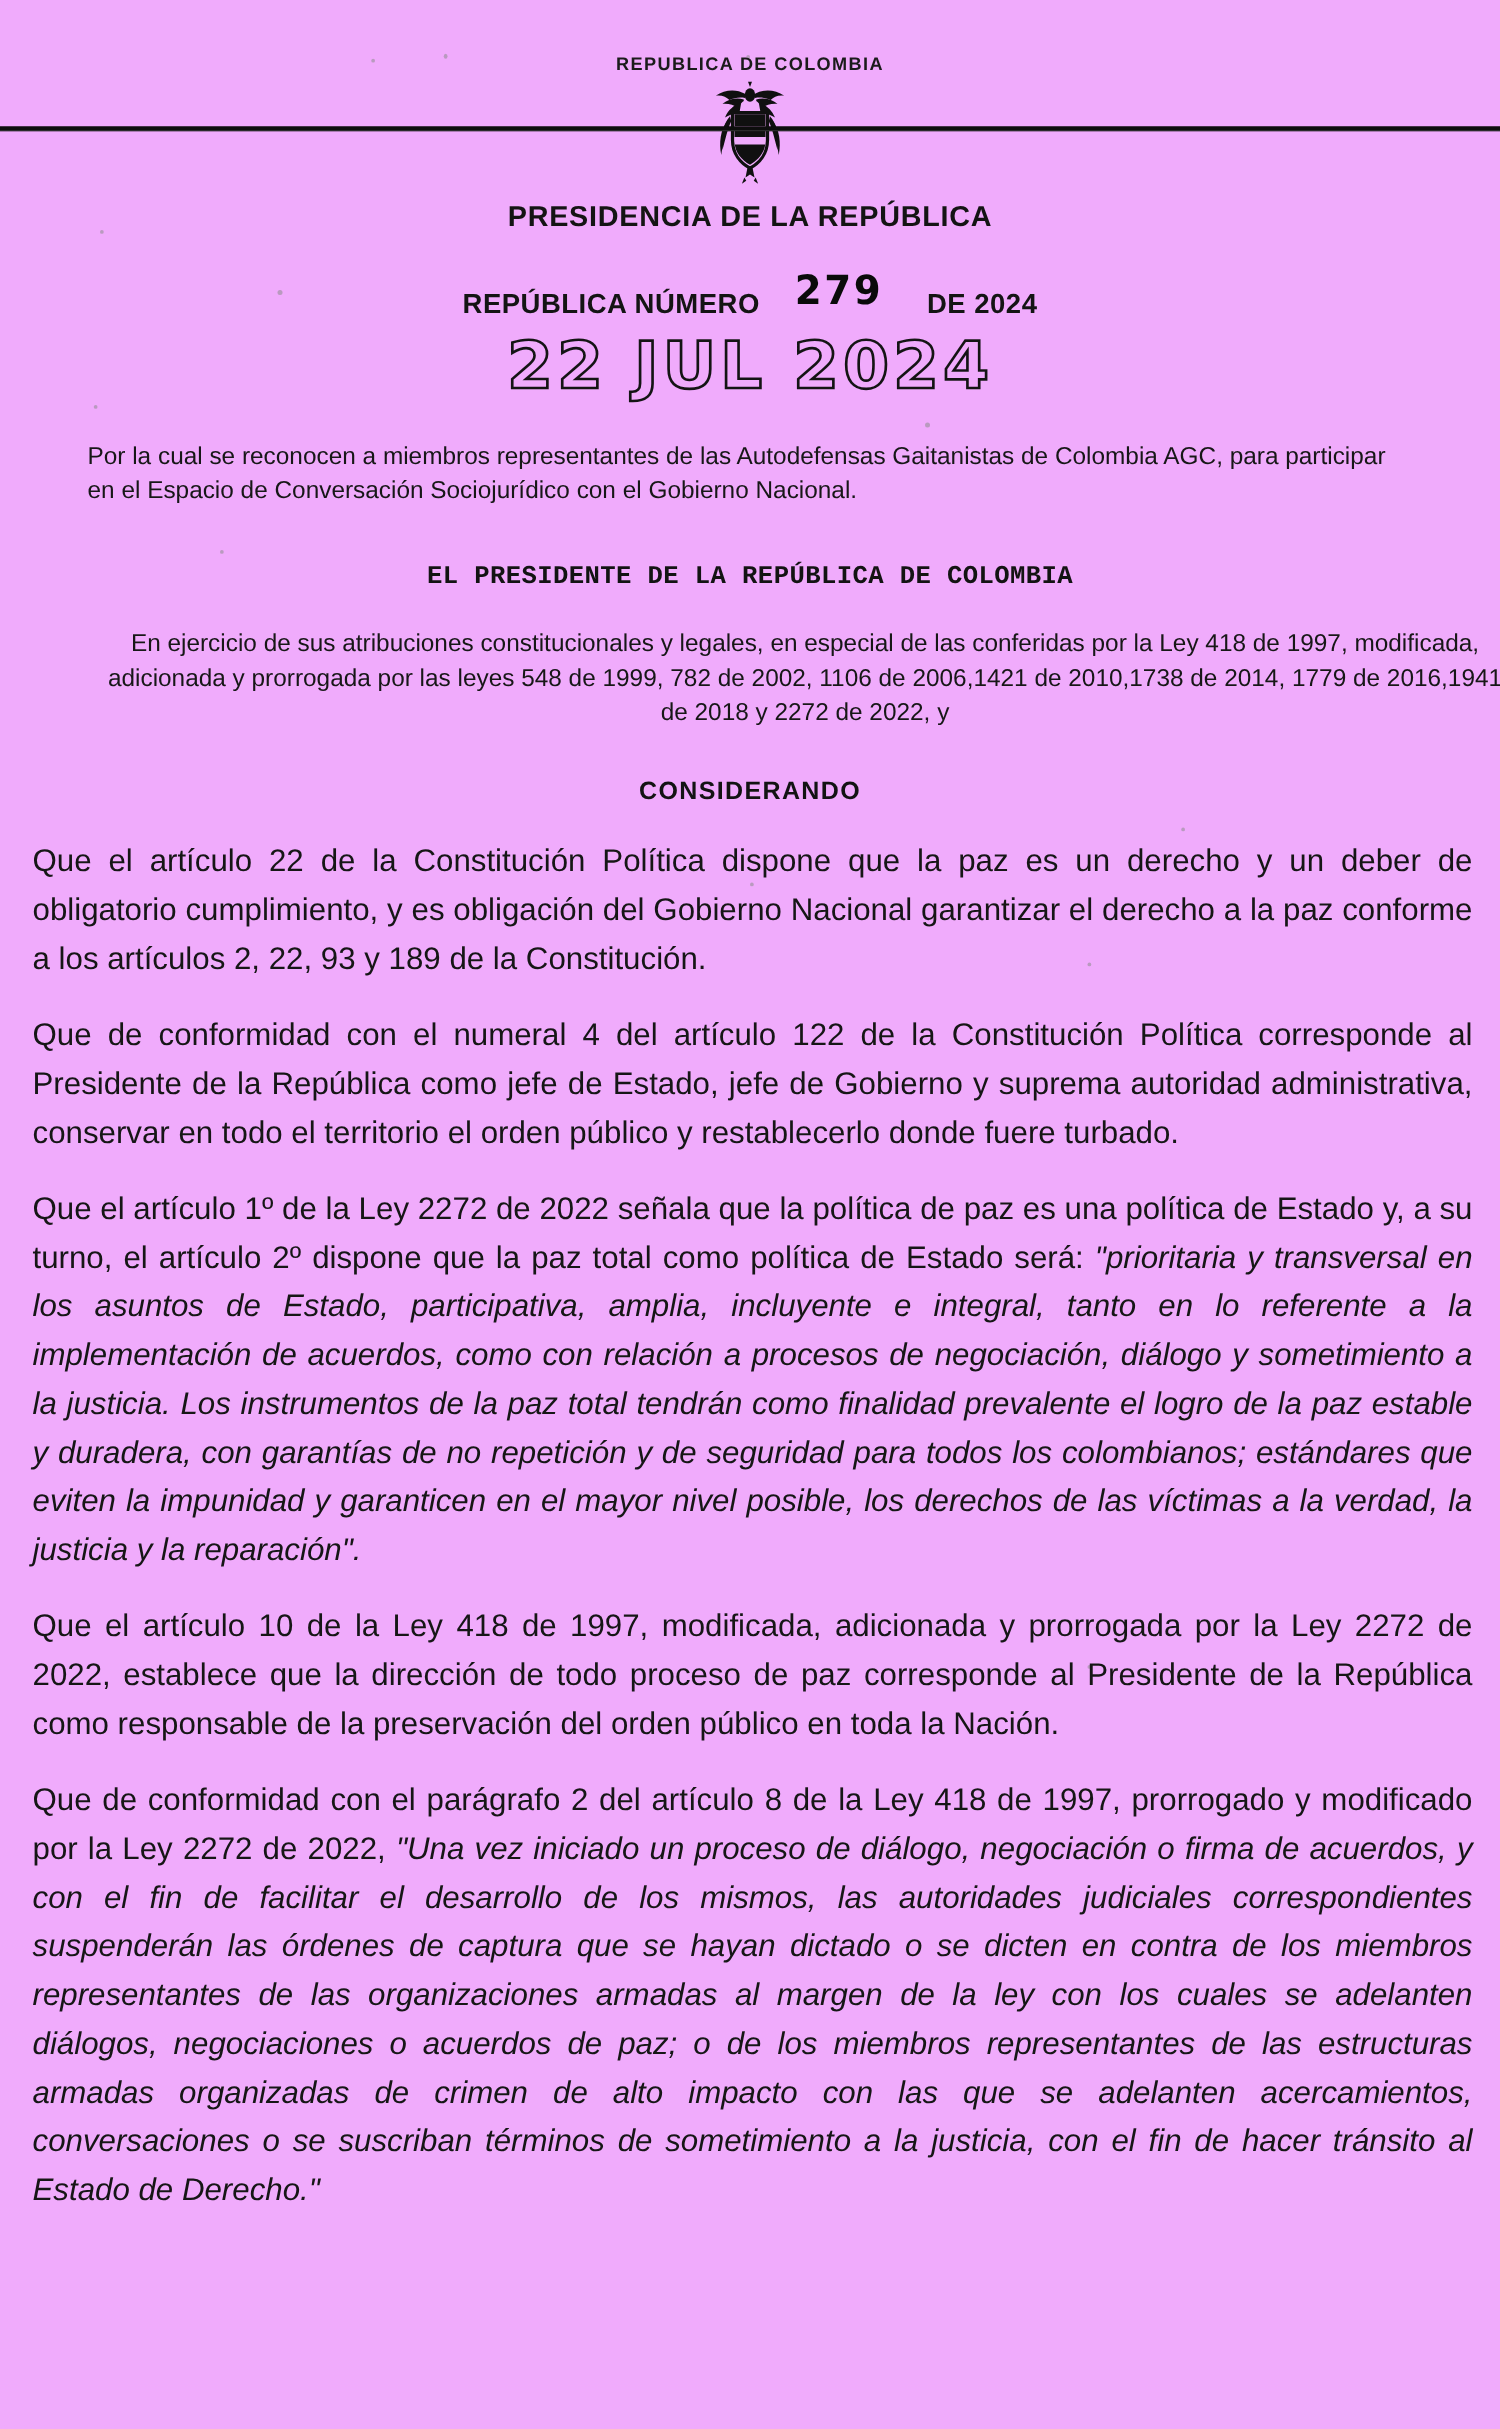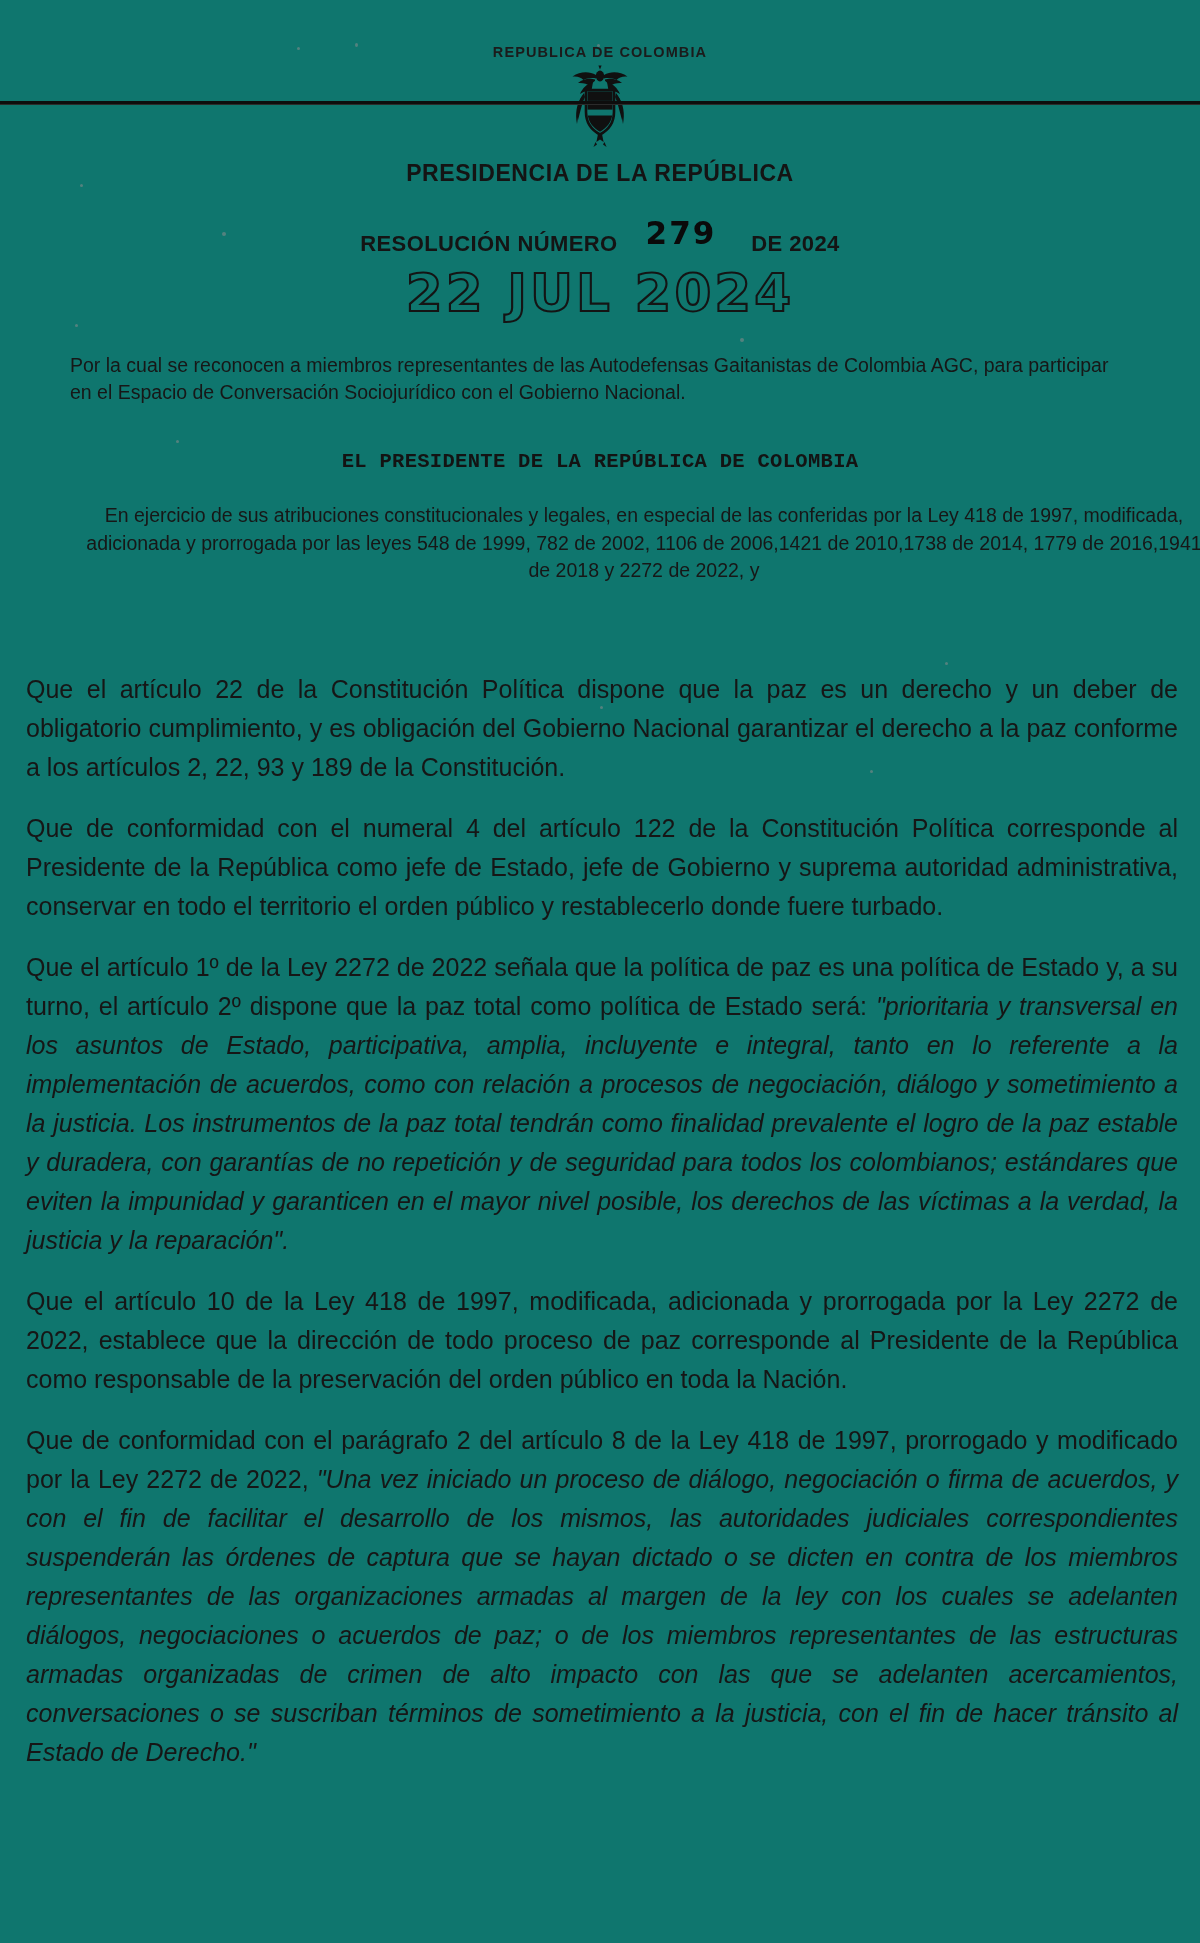--- a/index.html
+++ b/index.html
@@ -10,21 +10,21 @@
   }
   body {
     font-family: "Liberation Sans", sans-serif;
     color: #111111;
   }
   .page {
     position: relative;
     width: 1200px;
     height: 1943px;
     margin: 0 auto;
-    background: #0f766e;
+    background: #f0abfc;
     overflow: hidden;
   }
 
   
   .speck {
     position: absolute;
     background: #8d8d8d;
     border-radius: 50%;
     opacity: .55;
   }
@@ -240,31 +240,32 @@
           <path d="M53.5 34 C58.5 41 60 51 58 61 C56.5 52 55.5 43 52.5 38 Z"></path>
         </g>
       </svg>
     </div>
   </div>
   <div class="rule"></div>
 
   <div class="presidencia">PRESIDENCIA DE LA REPÚBLICA</div>
 
   <div class="resol-row">
-    <span class="resol-label">RESOLUCIÓN NÚMERO</span><span class="resol-number">279</span><span class="resol-de">DE 2024</span>
+    <span class="resol-label">REPÚBLICA NÚMERO</span><span class="resol-number">279</span><span class="resol-de">DE 2024</span>
   </div>
 
   <div class="date-stamp">22 JUL 2024</div>
 
   <div class="subject">Por la cual se reconocen a miembros representantes de las Autodefensas Gaitanistas de Colombia AGC, para participar en el Espacio de Conversación Sociojurídico con el Gobierno Nacional.</div>
 
   <div class="president-head">EL PRESIDENTE DE LA REPÚBLICA DE COLOMBIA</div>
 
   <div class="legal-basis">En ejercicio de sus atribuciones constitucionales y legales, en especial de las conferidas por la Ley 418 de 1997, modificada, adicionada y prorrogada por las leyes 548 de 1999, 782 de 2002, 1106 de 2006,1421 de 2010,1738 de 2014, 1779 de 2016,1941 de 2018 y 2272 de 2022, y</div>
 
+  <div class="considerando">CONSIDERANDO</div>
 
   <div class="body-col">
 
     <p class="para">Que el artículo 22 de la Constitución Política dispone que la paz es un derecho y un deber de obligatorio cumplimiento, y es obligación del Gobierno Nacional garantizar el derecho a la paz conforme a los artículos 2, 22, 93 y 189 de la Constitución.</p>
 
 
     <p class="para">Que de conformidad con el numeral 4 del artículo 122 de la Constitución Política corresponde al Presidente de la República como jefe de Estado, jefe de Gobierno y suprema autoridad administrativa, conservar en todo el territorio el orden público y restablecerlo donde fuere turbado.</p>
 
     <p class="para"><span>Que el artículo 1º de la Ley 2272 de 2022 señala que la política de paz es una política de Estado y, a su turno, el artículo 2º dispone que la paz total como política de Estado será: </span><span class="q-italic">"prioritaria y transversal en los asuntos de Estado, participativa, amplia, incluyente e integral, tanto en lo referente a la implementación de acuerdos, como con relación a procesos de negociación, diálogo y sometimiento a la justicia. Los instrumentos de la paz total tendrán como finalidad prevalente el logro de la paz estable y duradera, con garantías de no repetición y de seguridad para todos los colombianos; estándares que eviten la impunidad y garanticen en el mayor nivel posible, los derechos de las víctimas a la verdad, la justicia y la reparación".</span></p>
 

